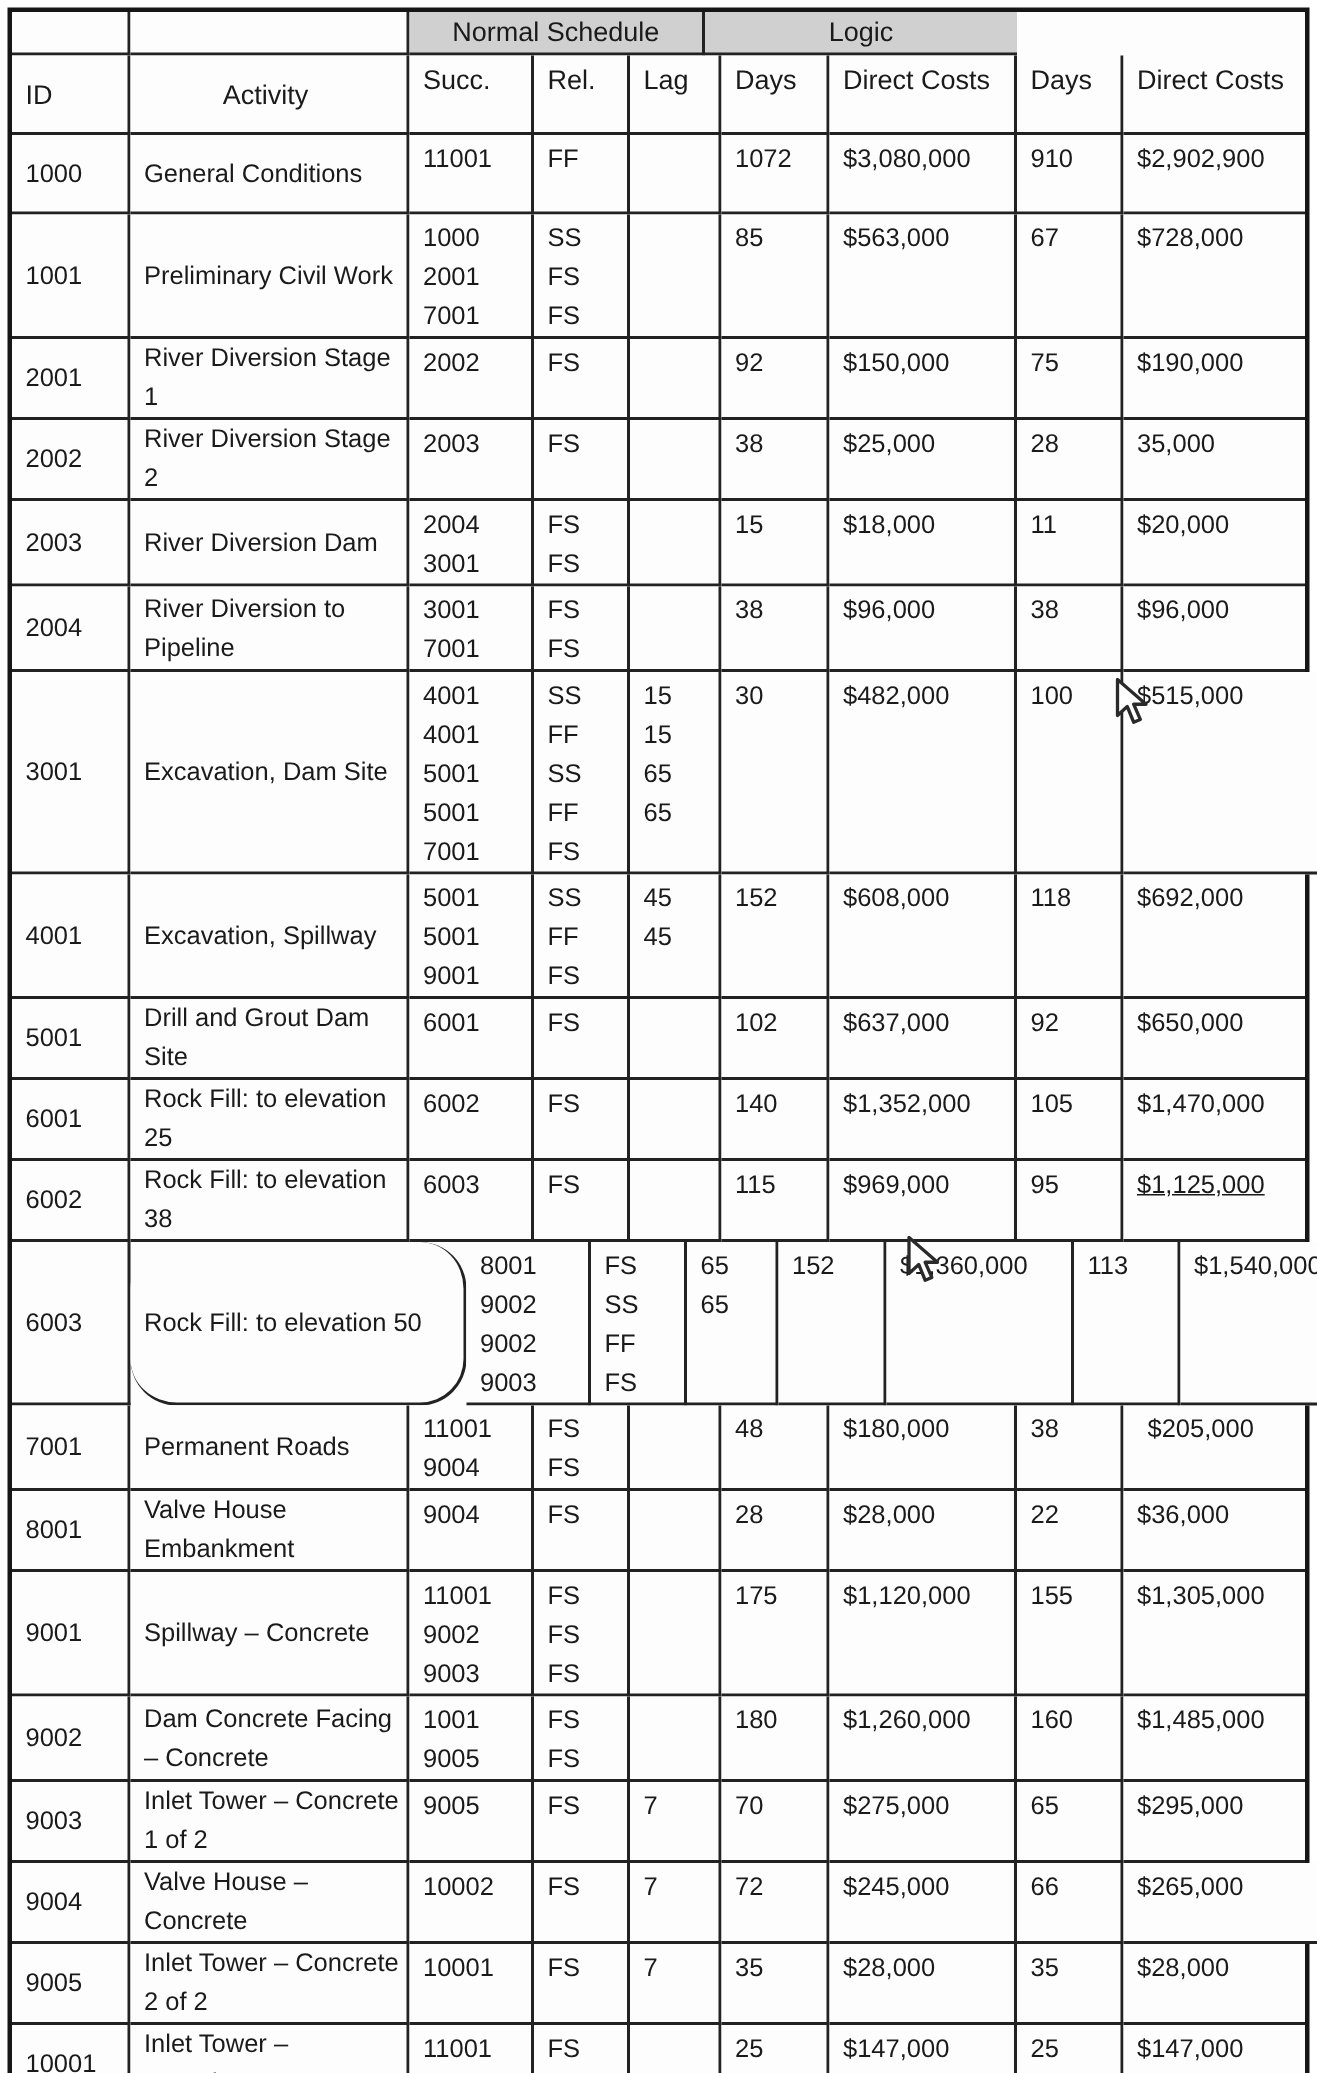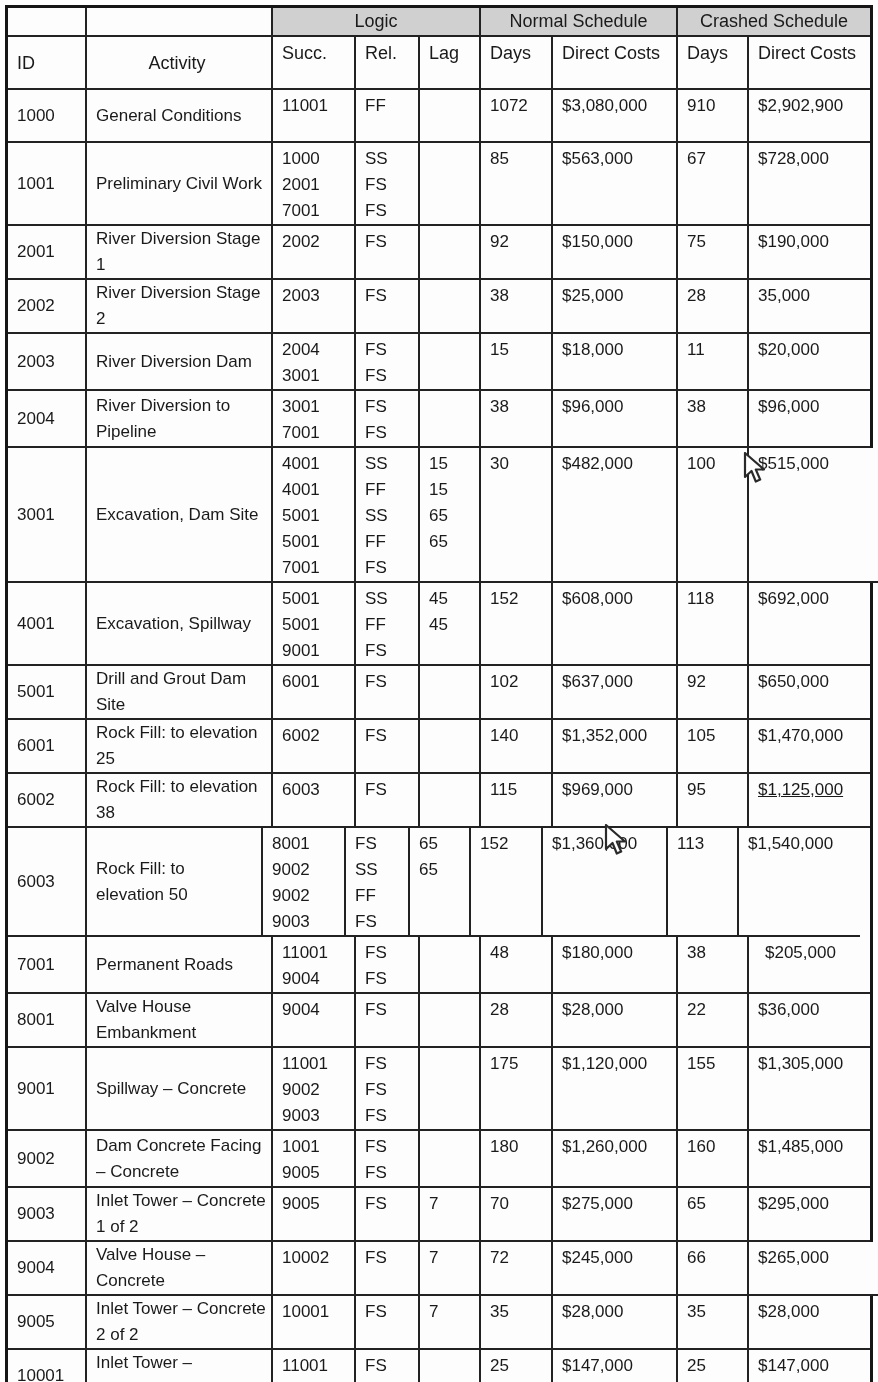--- a/index.html
+++ b/index.html
@@ -51,23 +51,22 @@
   
   .cursor { position: absolute; width: 25px; height: 34px; }
 </style>
 </head>
 <body>
 
 <div class="tbl" id="tbl-root">
     <div class="row band">
       <div class="cell" style="width: 79px;"></div>
       <div class="cell" style="width: 186px;"></div>
+      <div class="cell gray" style="width: 197px;">Normal Schedule</div>
       <div class="cell gray" style="width: 208px;">Logic</div>
-      <div class="cell gray" style="width: 197px;">Normal Schedule</div>
-      <div class="cell gray" style="width: 192px;">Crashed Schedule</div>
     </div>
     <div class="row subhead">
       <div class="cell vcenter" style="width: 79px;">ID</div>
       <div class="cell vcenter hcenter" style="width: 186px;">Activity</div>
       <div class="cell" style="width: 83px;">Succ.</div>
       <div class="cell" style="width: 64px;">Rel.</div>
       <div class="cell" style="width: 61px;">Lag</div>
       <div class="cell" style="width: 72px;">Days</div>
       <div class="cell" style="width: 125px;">Direct Costs</div>
       <div class="cell" style="width: 71px;">Days</div>
@@ -395,21 +394,21 @@
         <div>95</div>
       </div>
       <div class="cell" style="width: 121px; text-decoration: underline;">
         <div>$1,125,000</div>
       </div>
     </div>
     <div class="row datarow" style="min-height: 106px;">
       <div class="cell vcenter" style="width: 79px;">
         <div>6003</div>
       </div>
-      <div class="cell vcenter" style="width: 176px;">
+      <div class="cell vcenter" style="width: 224px; border-radius: 31px;">
         <div>Rock Fill: to elevation 50</div>
       </div>
       <div class="cell" style="width: 83px;">
         <div class="ln">8001</div>
         <div class="ln">9002</div>
         <div class="ln">9002</div>
         <div class="ln">9003</div>
       </div>
       <div class="cell" style="width: 64px;">
         <div class="ln">FS</div>

